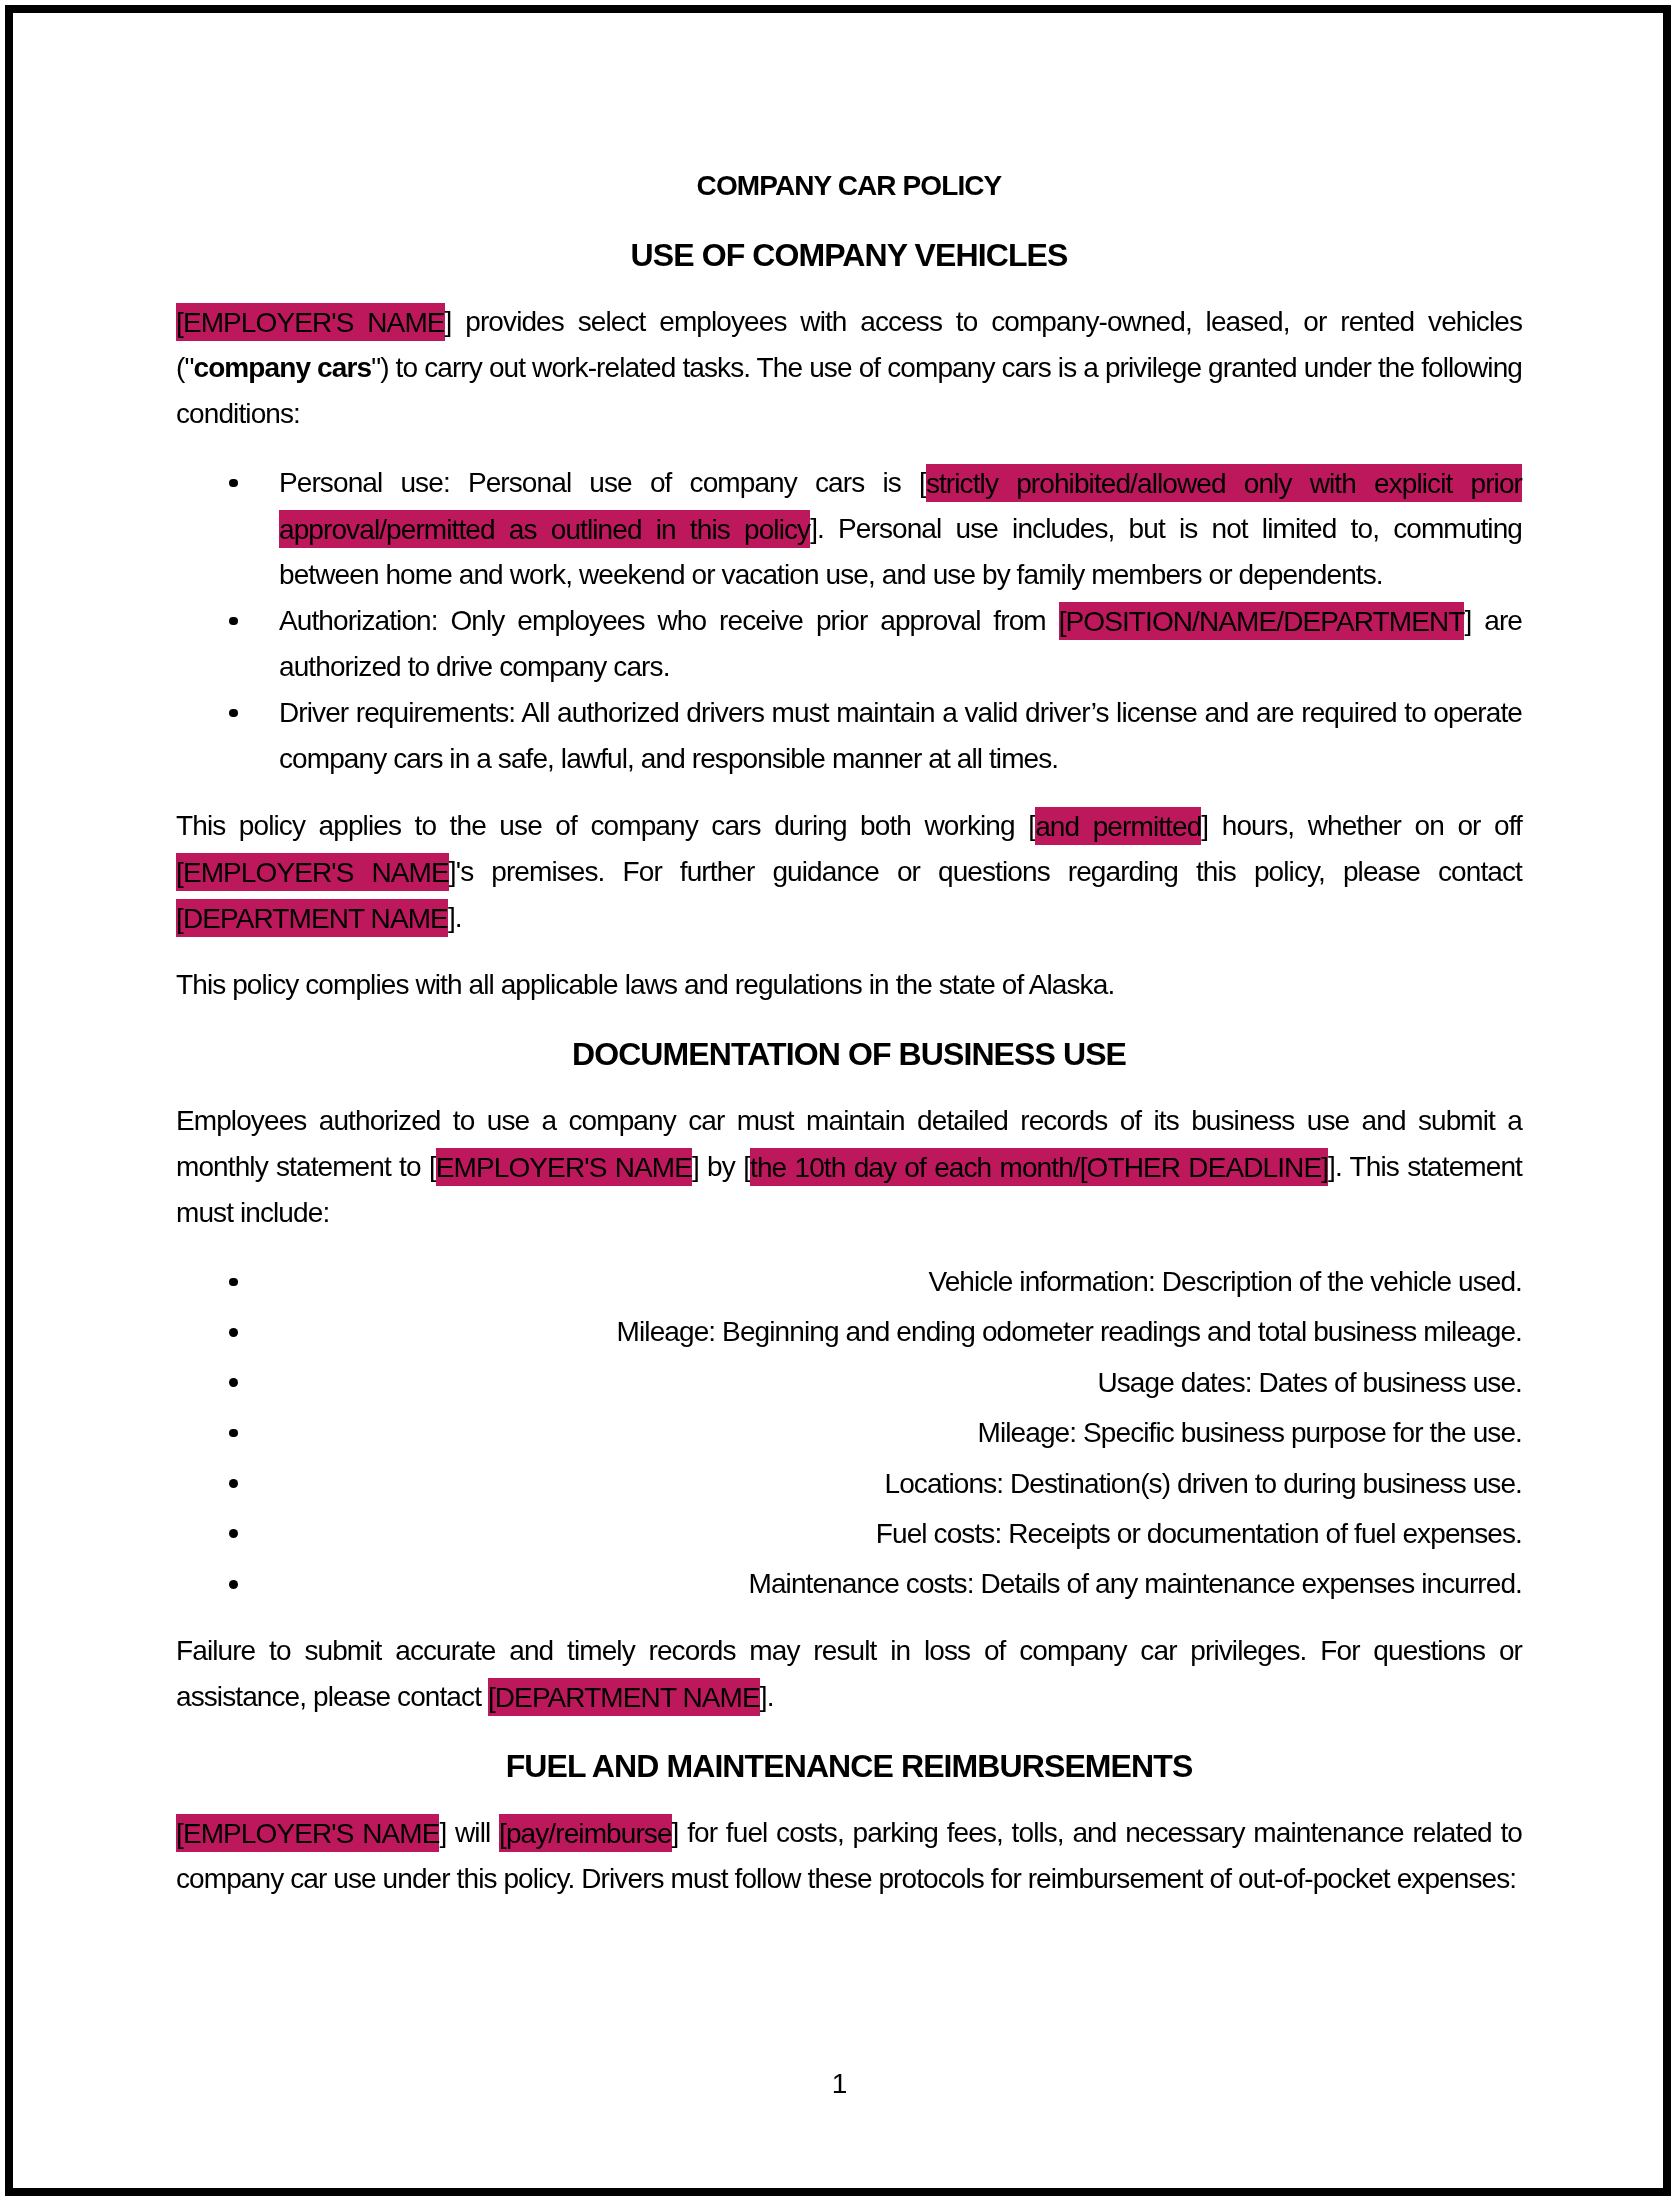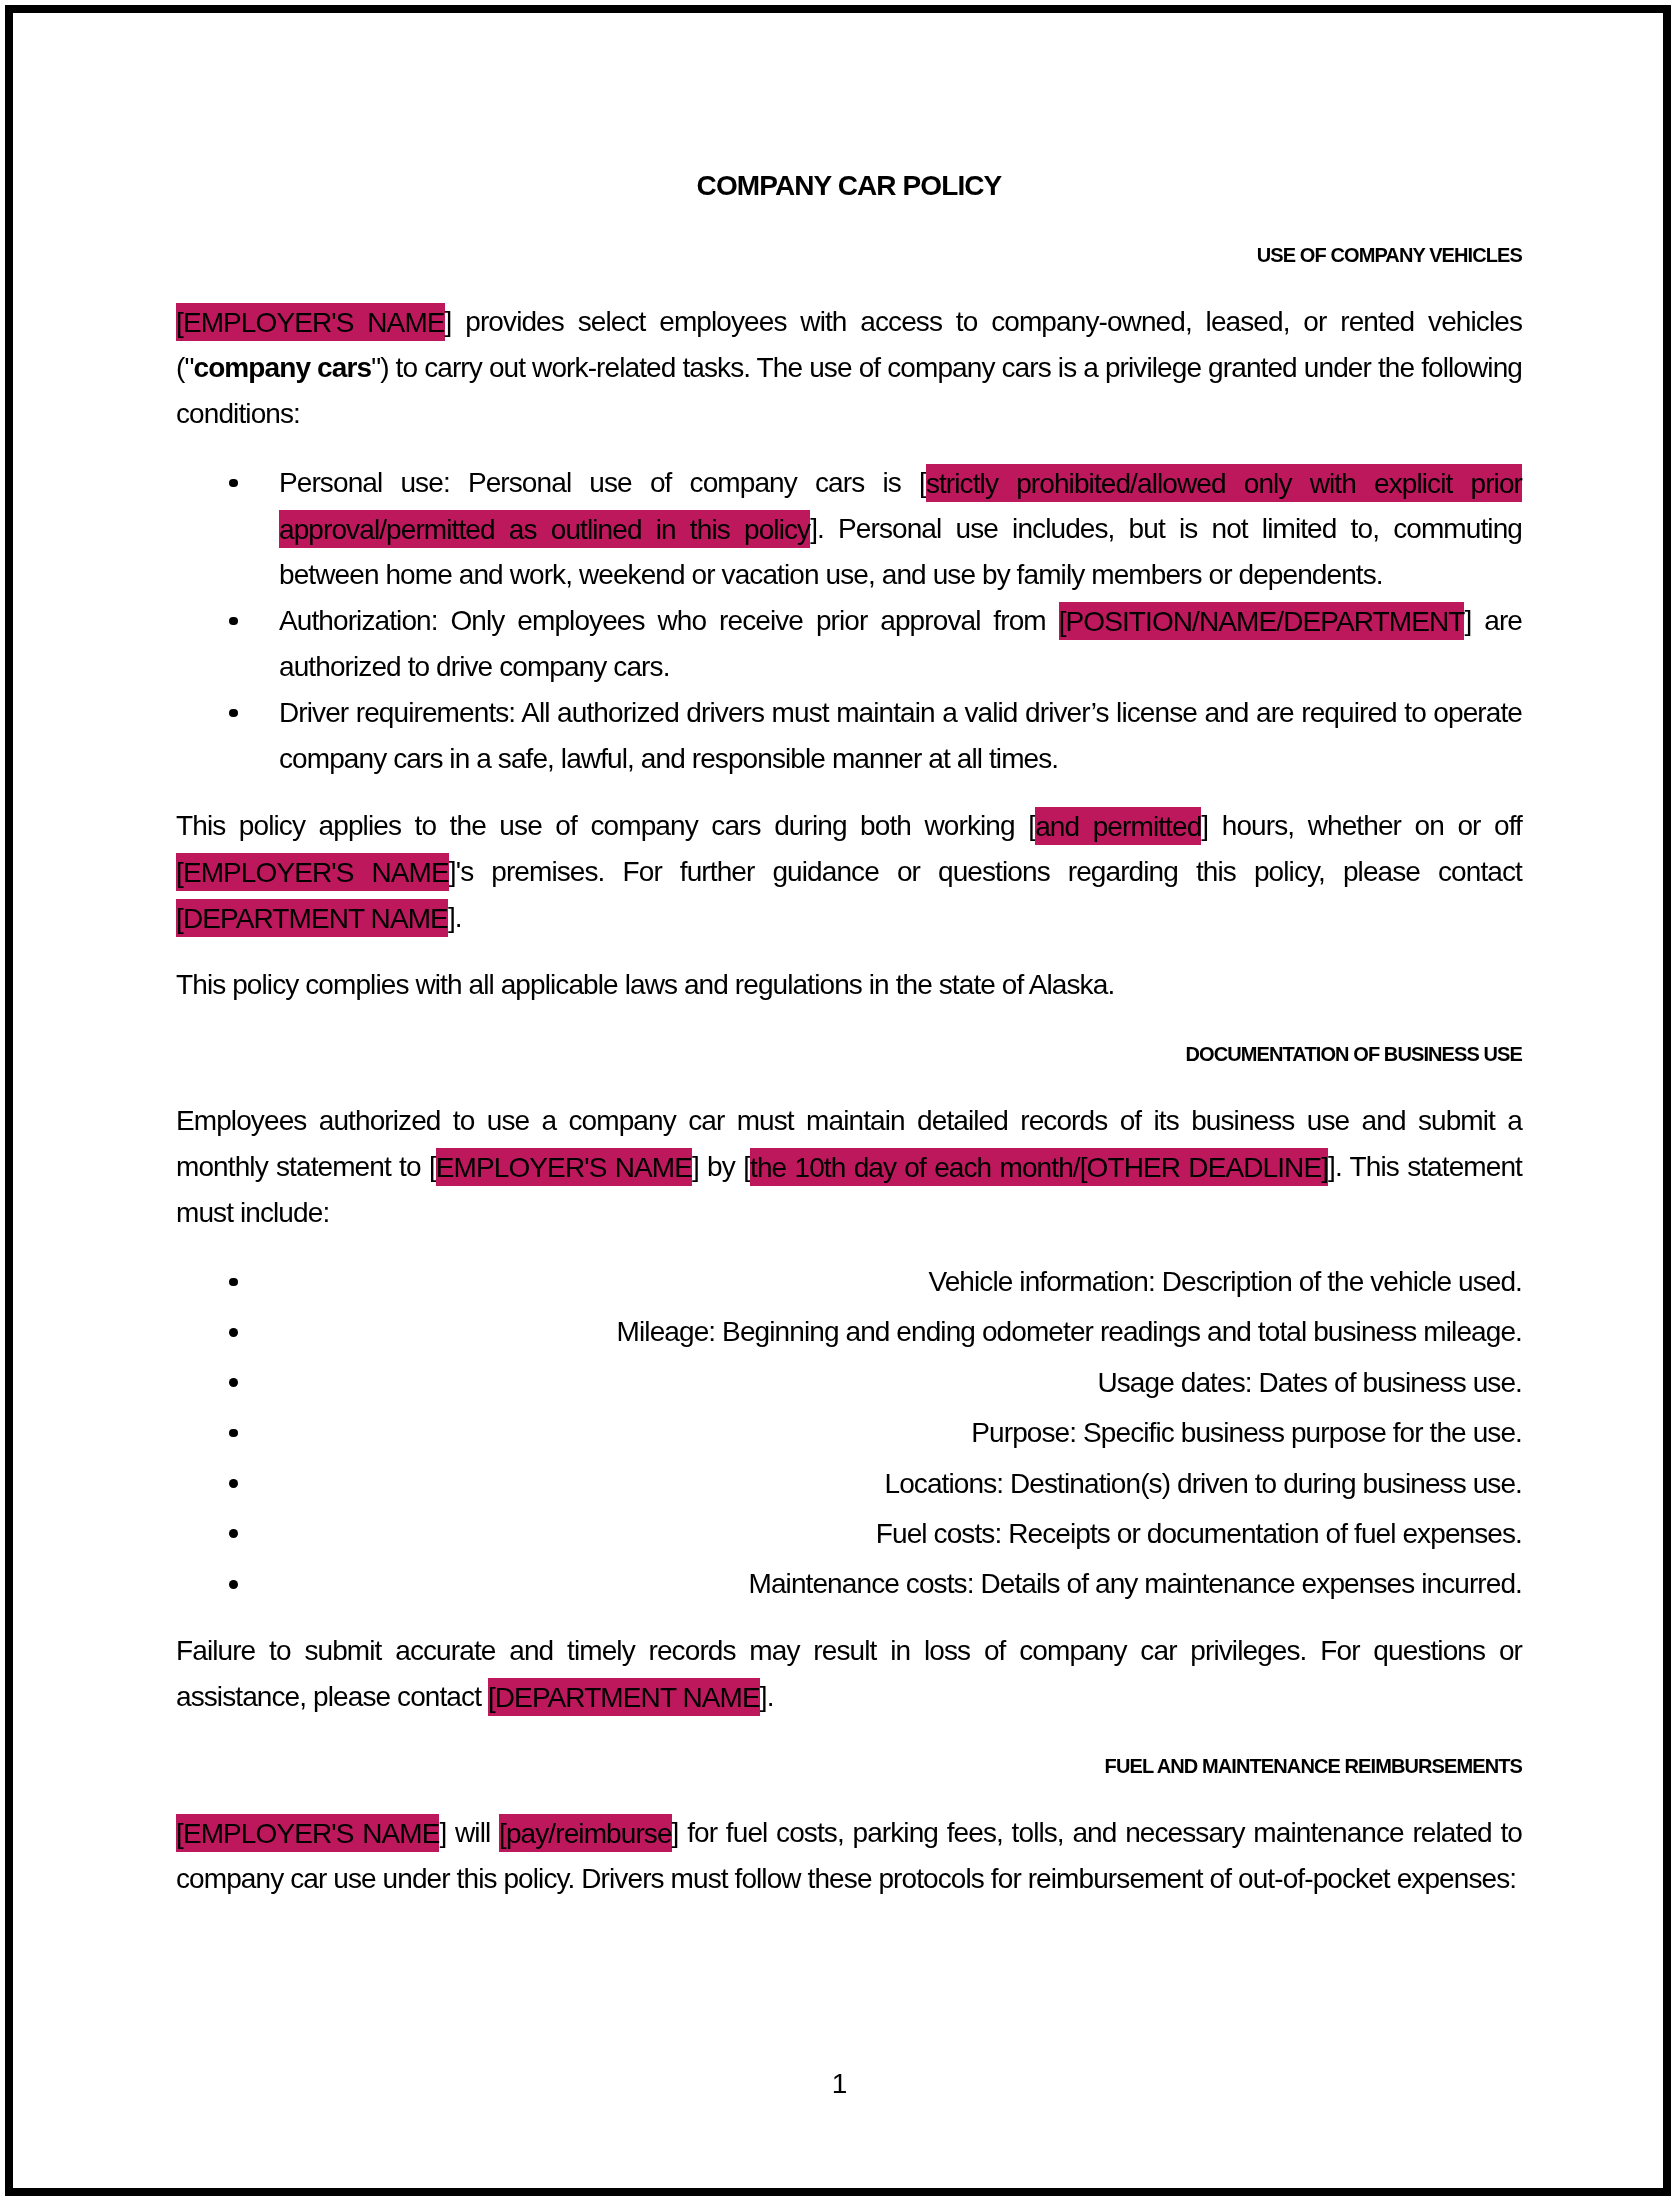--- a/index.html
+++ b/index.html
@@ -34,23 +34,23 @@
     letter-spacing: -0.9px;
   }
   .doc-title {
     margin: 0;
     font-size: 28px;
     font-weight: 700;
     text-align: center;
   }
   .section-heading {
     margin: 23px 0 0 0;
-    font-size: 20px;
+    font-size: 32px;
     font-weight: 700;
-    text-align: right;
+    text-align: center;
   }
   p.para {
     margin: 21px 0 0 0;
     text-align: justify;
   }
   p.para.single {
     text-align: left;
   }
   ul.doc-list {
     list-style: none;
@@ -119,21 +119,21 @@
   <p class="para single"><span>This policy complies with all applicable laws and regulations in the state of Alaska.</span></p>
 
   <h2 class="section-heading">DOCUMENTATION OF BUSINESS USE</h2>
 
   <p class="para"><span>Employees authorized to use a company car must maintain detailed records of its business use and submit a monthly statement to [</span><span class="hl">EMPLOYER'S NAME</span><span>] by [</span><span class="hl">the 10th day of each month/[OTHER DEADLINE]</span><span>]. This statement must include:</span></p>
 
   <ul class="doc-list spaced">
       <li><span>Vehicle information: Description of the vehicle used.</span></li>
       <li><span>Mileage: Beginning and ending odometer readings and total business mileage.</span></li>
       <li><span>Usage dates: Dates of business use.</span></li>
-      <li><span>Purpose: Specific business purpose for the use.</span></li>
+      <li><span>Mileage: Specific business purpose for the use.</span></li>
       <li><span>Locations: Destination(s) driven to during business use.</span></li>
       <li><span>Fuel costs: Receipts or documentation of fuel expenses.</span></li>
       <li><span>Maintenance costs: Details of any maintenance expenses incurred.</span></li>
     </ul>
 
   <p class="para"><span>Failure to submit accurate and timely records may result in loss of company car privileges. For questions or assistance, please contact </span><span class="hl">[DEPARTMENT NAME</span><span>].</span></p>
 
   <h2 class="section-heading">FUEL AND MAINTENANCE REIMBURSEMENTS</h2>
 
   <p class="para"><span class="hl">[EMPLOYER'S NAME</span><span>] will </span><span class="hl">[pay/reimburse</span><span>] for fuel costs, parking fees, tolls, and necessary maintenance related to company car use under this policy. Drivers must follow these protocols for reimbursement of out-of-pocket expenses:</span></p>

